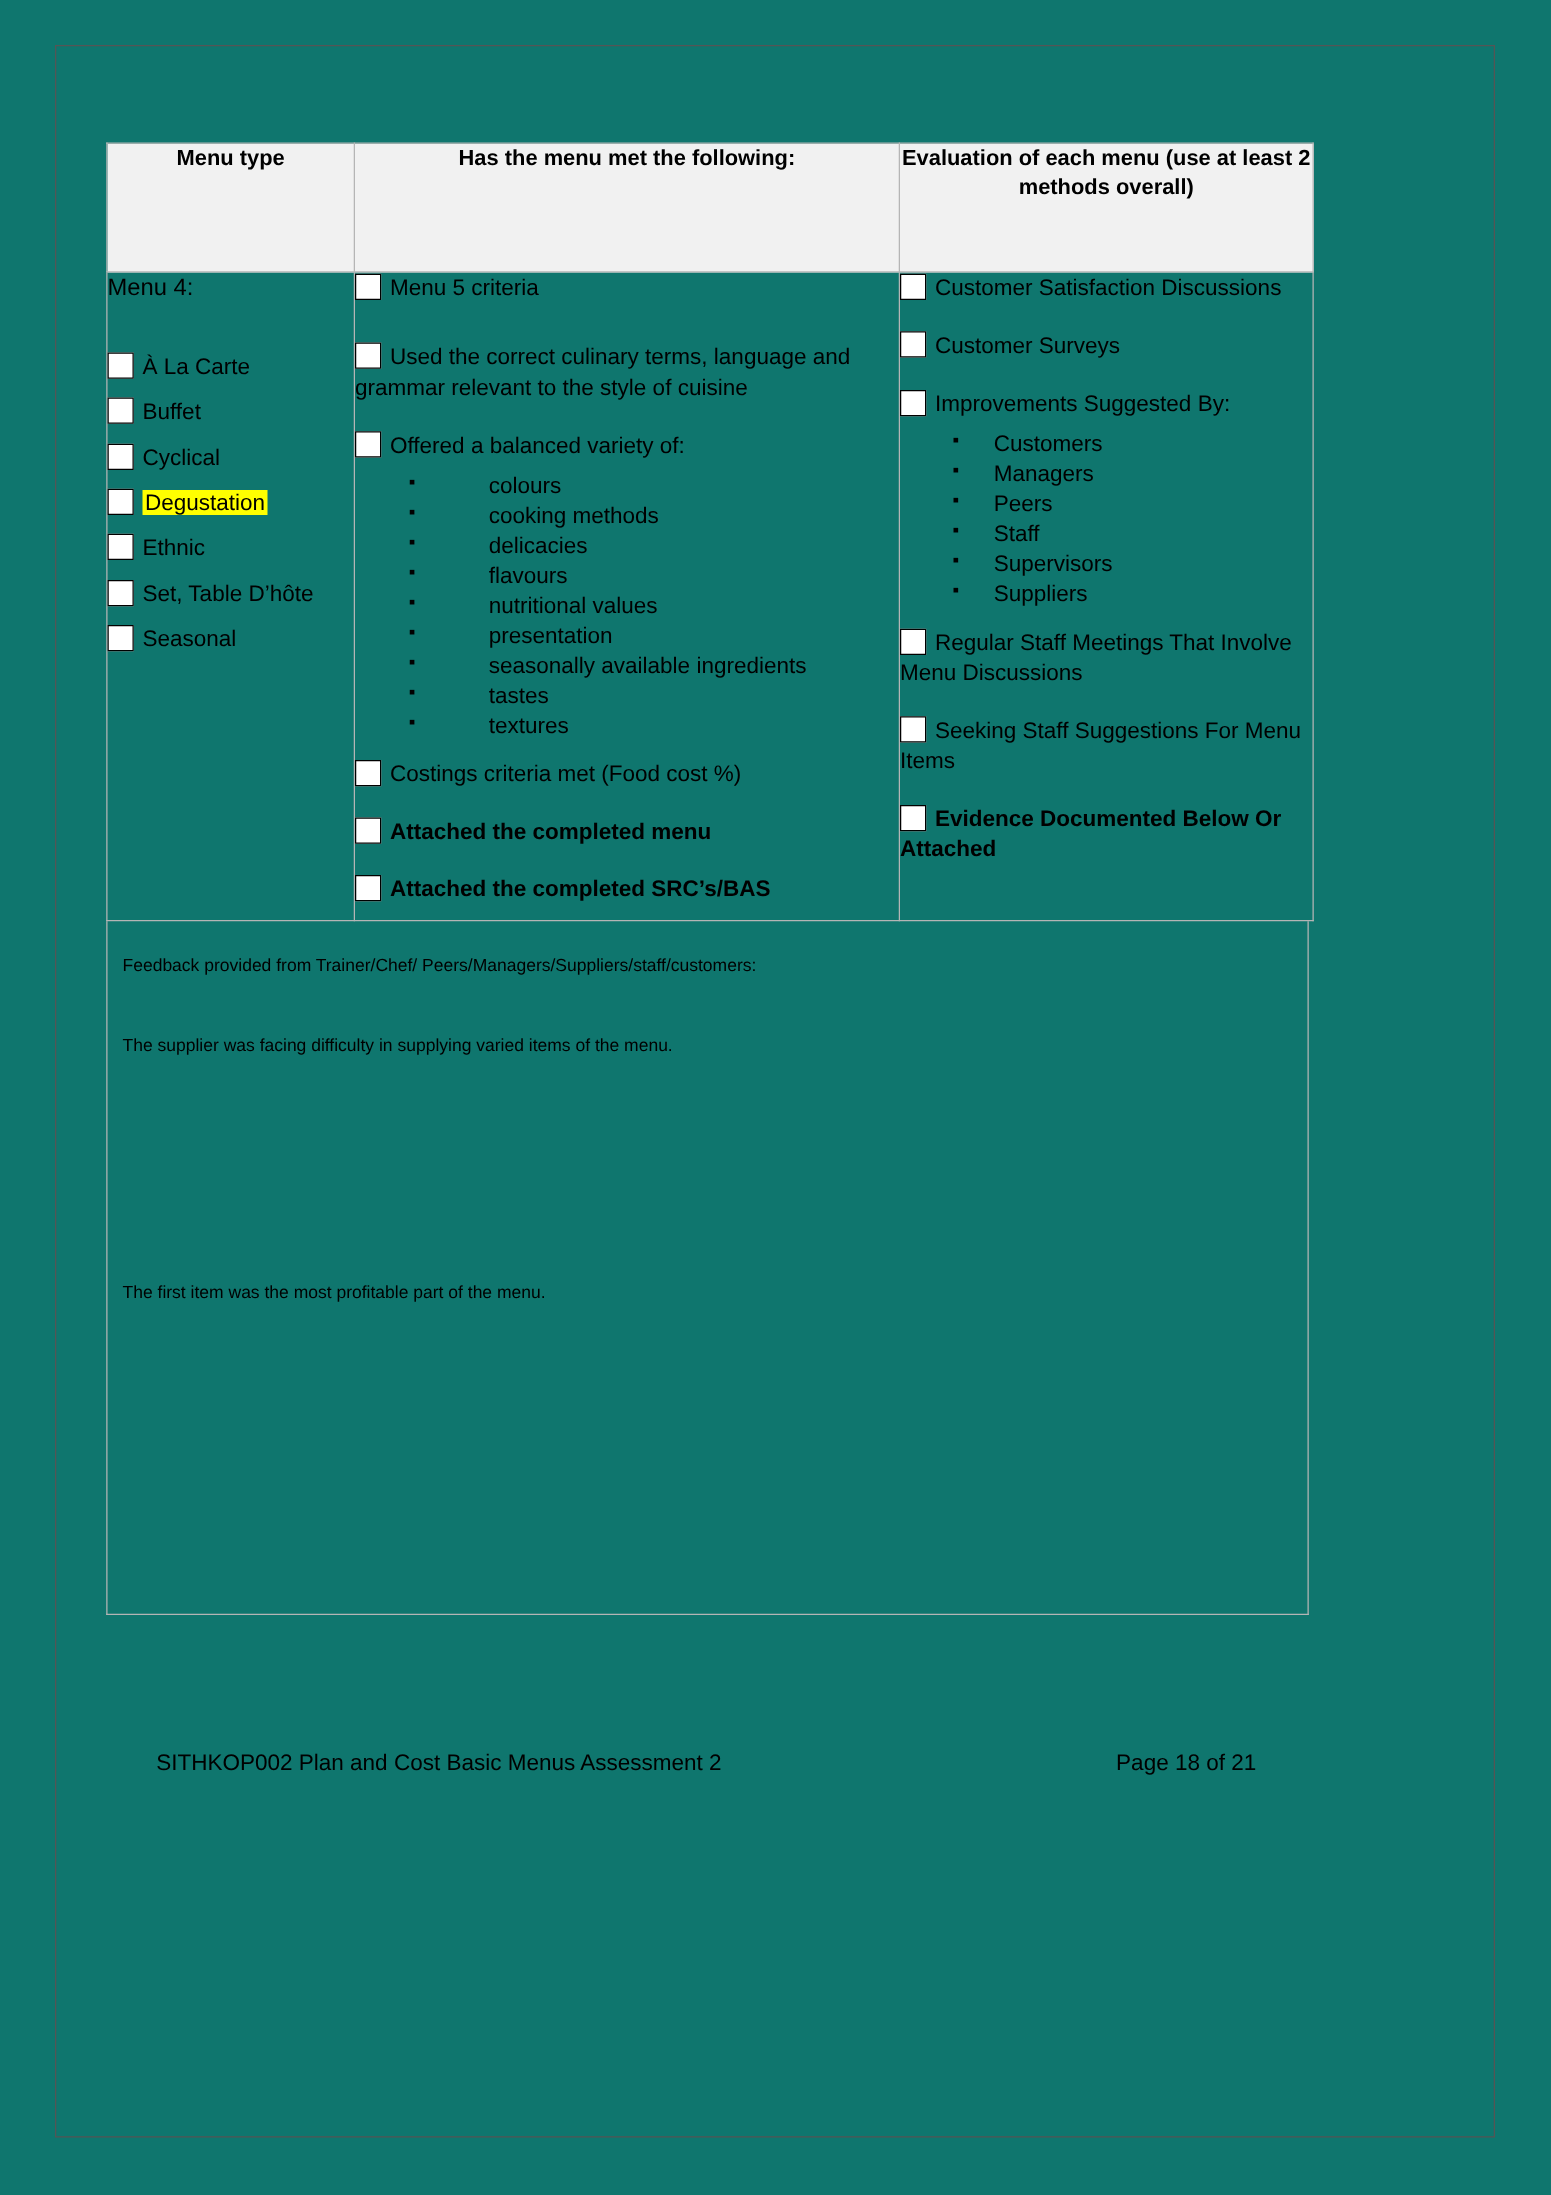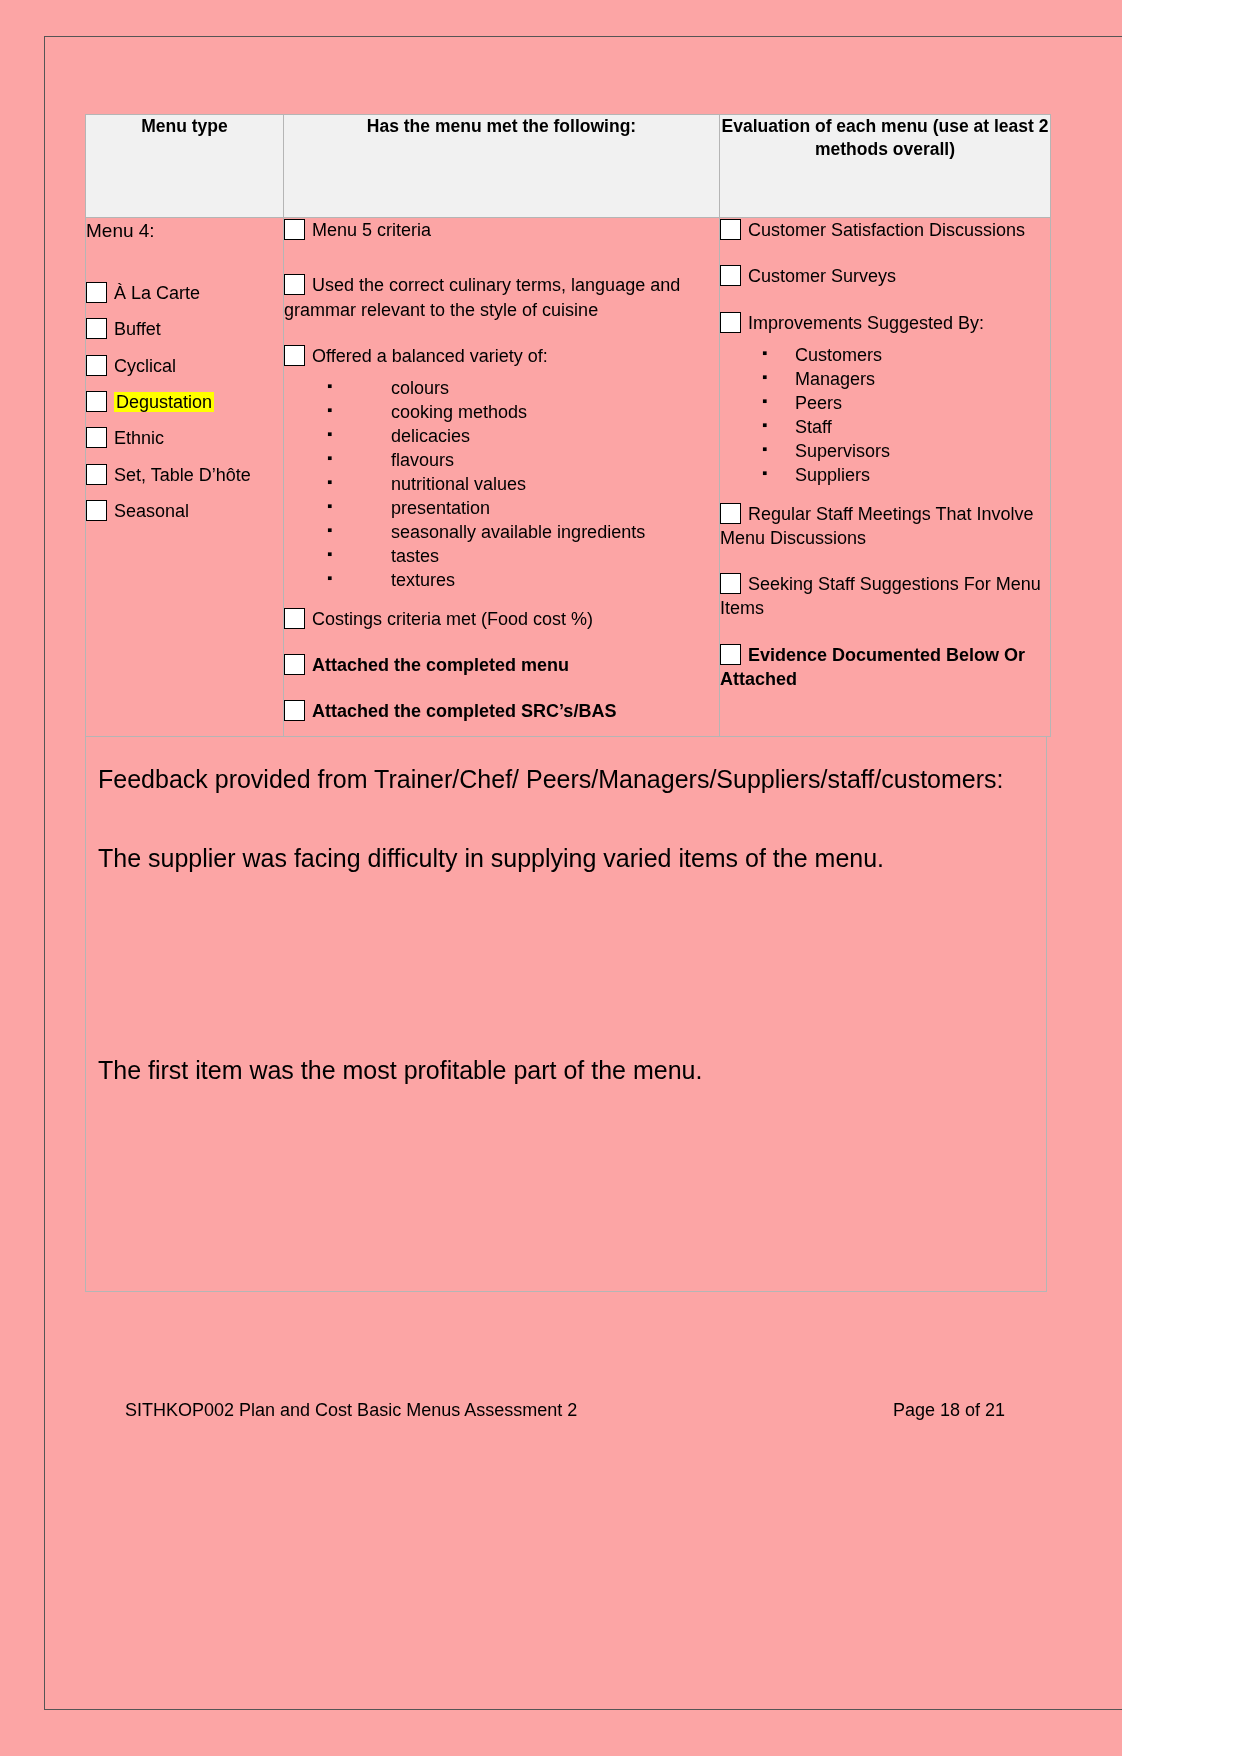--- a/index.html
+++ b/index.html
@@ -6,24 +6,24 @@
     margin: 0;
     padding: 0;
     background: #ffffff;
   }
   body {
     font-family: "Liberation Sans", sans-serif;
     color: #000000;
   }
   .page {
     position: relative;
-    width: 1122px;
+    width: 1241px;
     height: 1756px;
     box-sizing: border-box;
-    background: #fca5a5;
+    background: #0f766e;
     overflow: hidden;
   }
   .page-border {
     position: absolute;
     left: 44px;
     top: 36px;
     width: 1152px;
     height: 1674px;
     border: 1.5px solid #555555;
     box-sizing: border-box;
@@ -129,21 +129,21 @@
   .gap-md { height: 19px; }
 
   
   .feedback-box {
     width: 962px;
     box-sizing: border-box;
     border: 1px solid #b5b5b5;
     border-top: none;
     padding: 26px 12px 20px 12px;
     min-height: 555px;
-    font-size: 25px;
+    font-size: 14px;
     line-height: 1.35;
   }
   .fb-q { margin: 0 0 0 0; }
   .fb-a { margin: 0; }
   .sp-a { height: 46px; }
   .sp-b { height: 152px; }
   .sp-c { height: 26px; }
 
   
   .footer {

